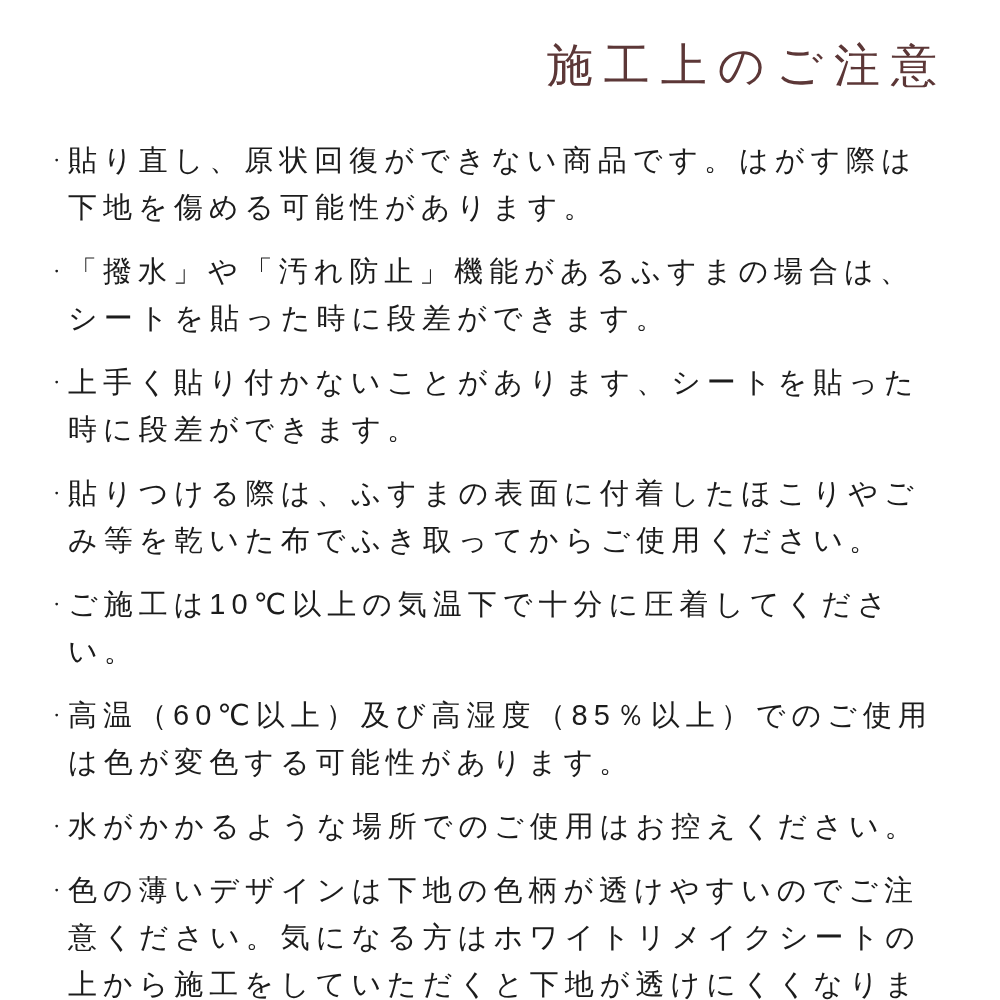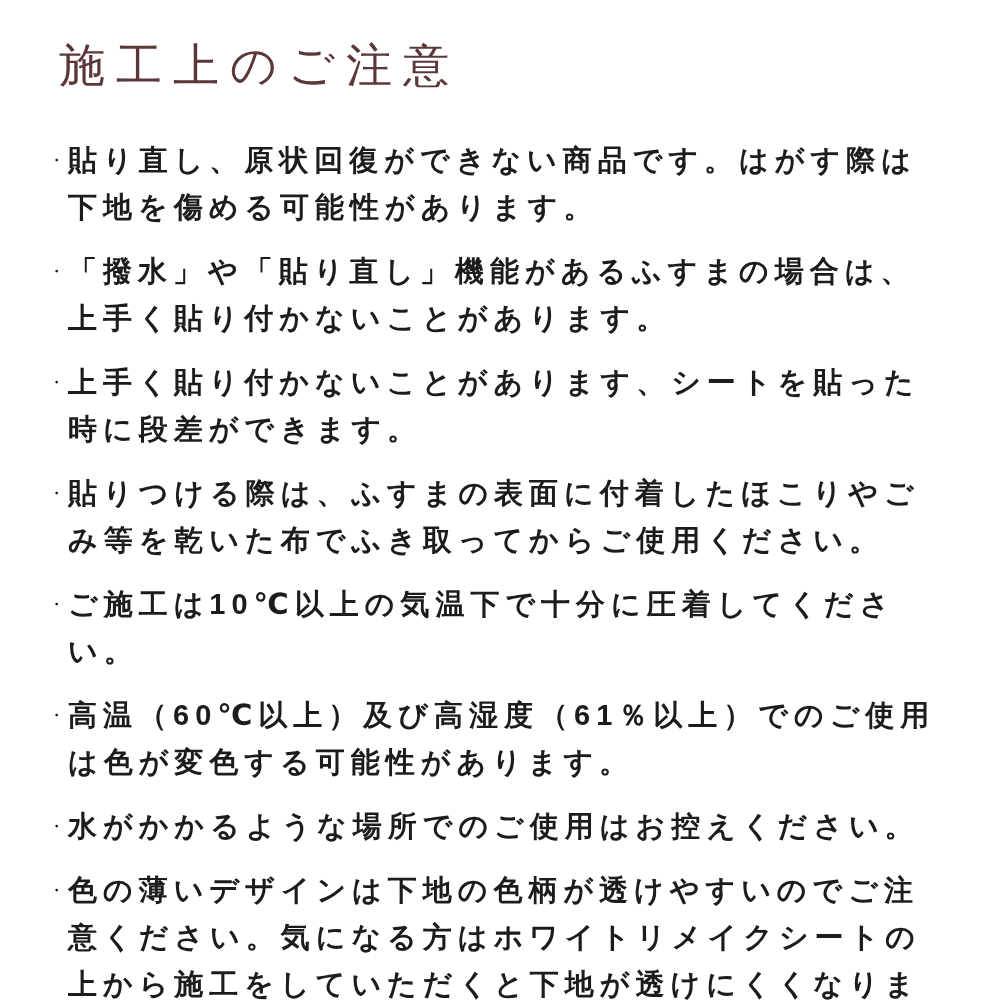--- a/index.html
+++ b/index.html
@@ -14,21 +14,21 @@
     position: relative;
     width: 1000px;
     height: 1000px;
     box-sizing: border-box;
     background: var(--bg-color, #ffffff);
     padding: 38px 52px 0 48px;
     overflow: hidden;
   }
   .page-title {
     margin: 0 0 44px 0;
-    text-align: left;
+    text-align: right;
     font-size: 46px;
     line-height: 55px;
     font-weight: 300;
     color: var(--title-color, #5c3737);
     letter-spacing: 11px;
     text-indent: 11px; 
   }
   .notes-list {
     list-style: none;
     margin: 0;
@@ -43,62 +43,62 @@
     flex: 0 0 20px;
     width: 20px;
     font-size: 17px;
     line-height: 47px;
     color: var(--body-color, #1c1c1c);
   }
   .note-text {
     flex: 1;
     font-size: 29px;
     line-height: 47px;
-    font-weight: 700;
+    font-weight: 400;
     letter-spacing: 6px;
     color: var(--body-color, #1c1c1c);
   }
 </style>
 </head>
 <body>
 
 <div class="page">
 
   <h1 class="page-title">施工上のご注意</h1>
 
   <ul class="notes-list">
 
     <li class="note-item">
       <span class="bullet">・</span>
       <span class="note-text">貼り直し、原状回復ができない商品です。はがす際は下地を傷める可能性があります。</span>
     </li>
 
     <li class="note-item">
       <span class="bullet">・</span>
-      <span class="note-text">「撥水」や「貼り直し」機能があるふすまの場合は、上手く貼り付かないことがあります。</span>
+      <span class="note-text">「撥水」や「汚れ防止」機能があるふすまの場合は、シートを貼った時に段差ができます。</span>
     </li>
 
     <li class="note-item">
       <span class="bullet">・</span>
       <span class="note-text">上手く貼り付かないことがあります、シートを貼った時に段差ができます。</span>
     </li>
 
     <li class="note-item">
       <span class="bullet">・</span>
       <span class="note-text">貼りつける際は、ふすまの表面に付着したほこりやごみ等を乾いた布でふき取ってからご使用ください。</span>
     </li>
 
     <li class="note-item">
       <span class="bullet">・</span>
       <span class="note-text">ご施工は10℃以上の気温下で十分に圧着してください。</span>
     </li>
 
     <li class="note-item">
       <span class="bullet">・</span>
-      <span class="note-text">高温（60℃以上）及び高湿度（61％以上）でのご使用は色が変色する可能性があります。</span>
+      <span class="note-text">高温（60℃以上）及び高湿度（85％以上）でのご使用は色が変色する可能性があります。</span>
     </li>
 
     <li class="note-item">
       <span class="bullet">・</span>
       <span class="note-text">水がかかるような場所でのご使用はお控えください。</span>
     </li>
 
     <li class="note-item">
       <span class="bullet">・</span>
       <span class="note-text">色の薄いデザインは下地の色柄が透けやすいのでご注意ください。気になる方はホワイトリメイクシートの上から施工をしていただくと下地が透けにくくなります。</span>

